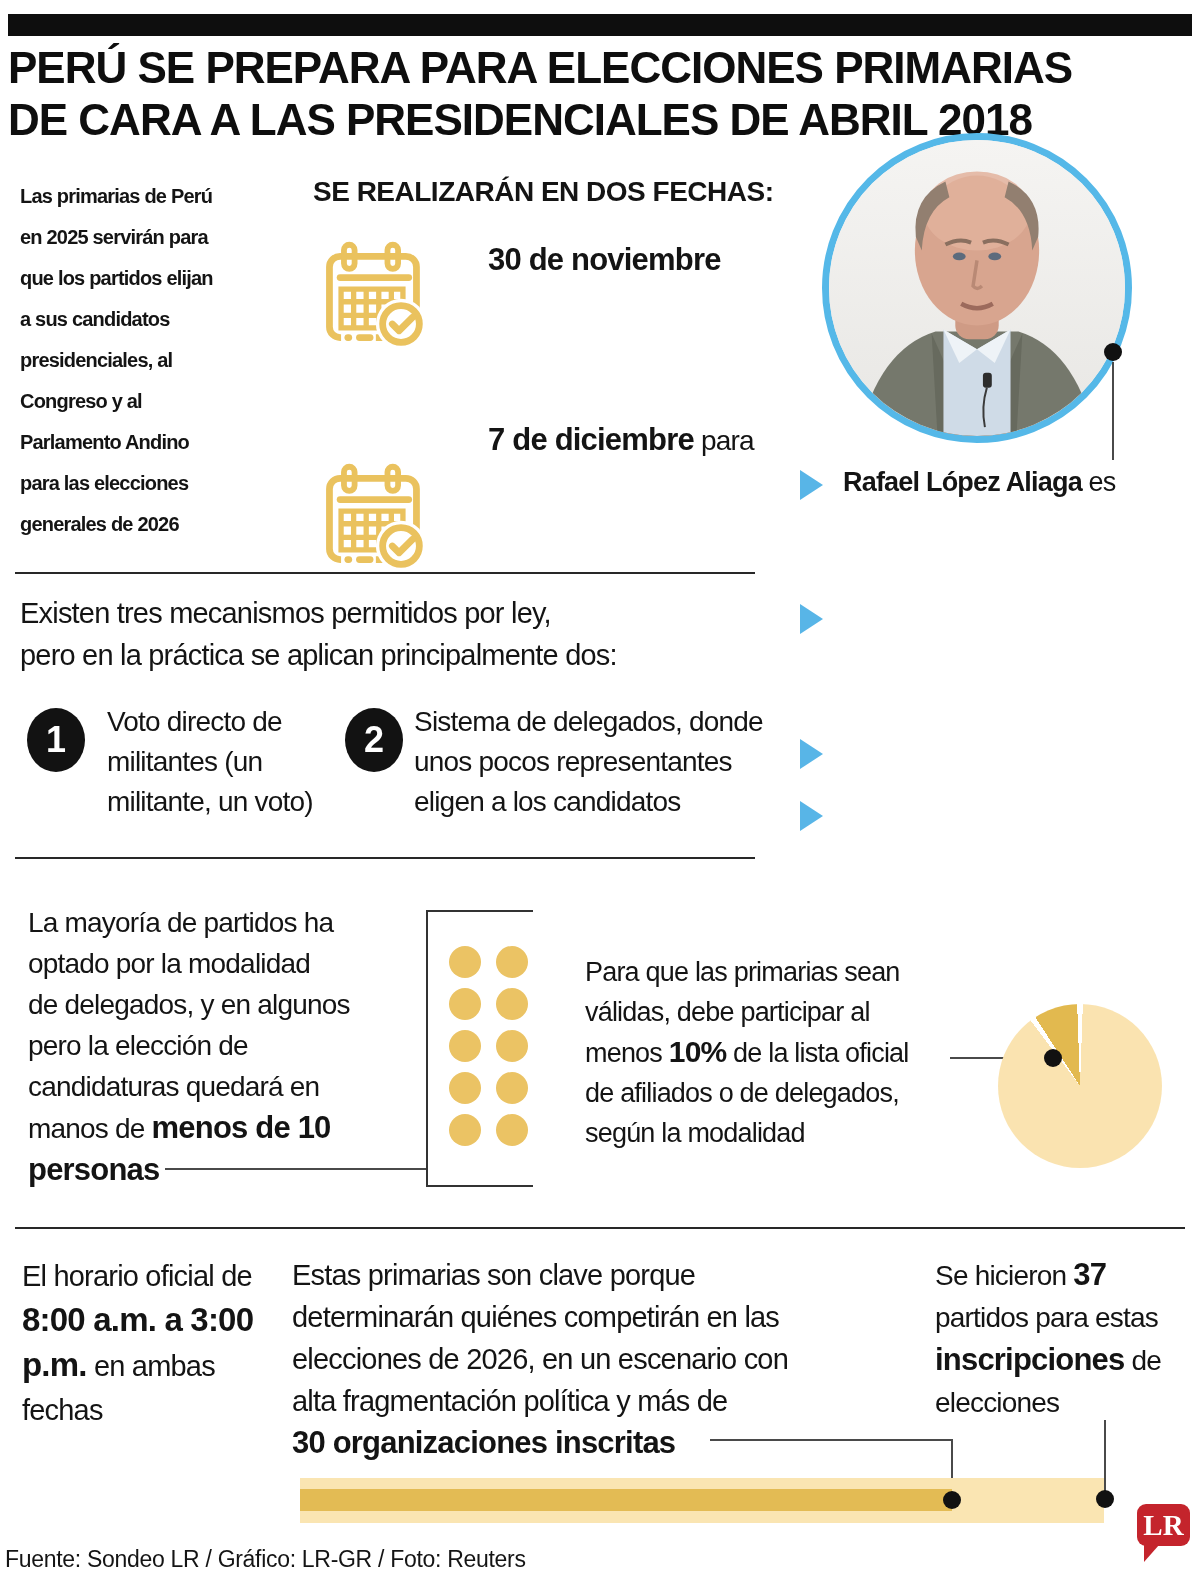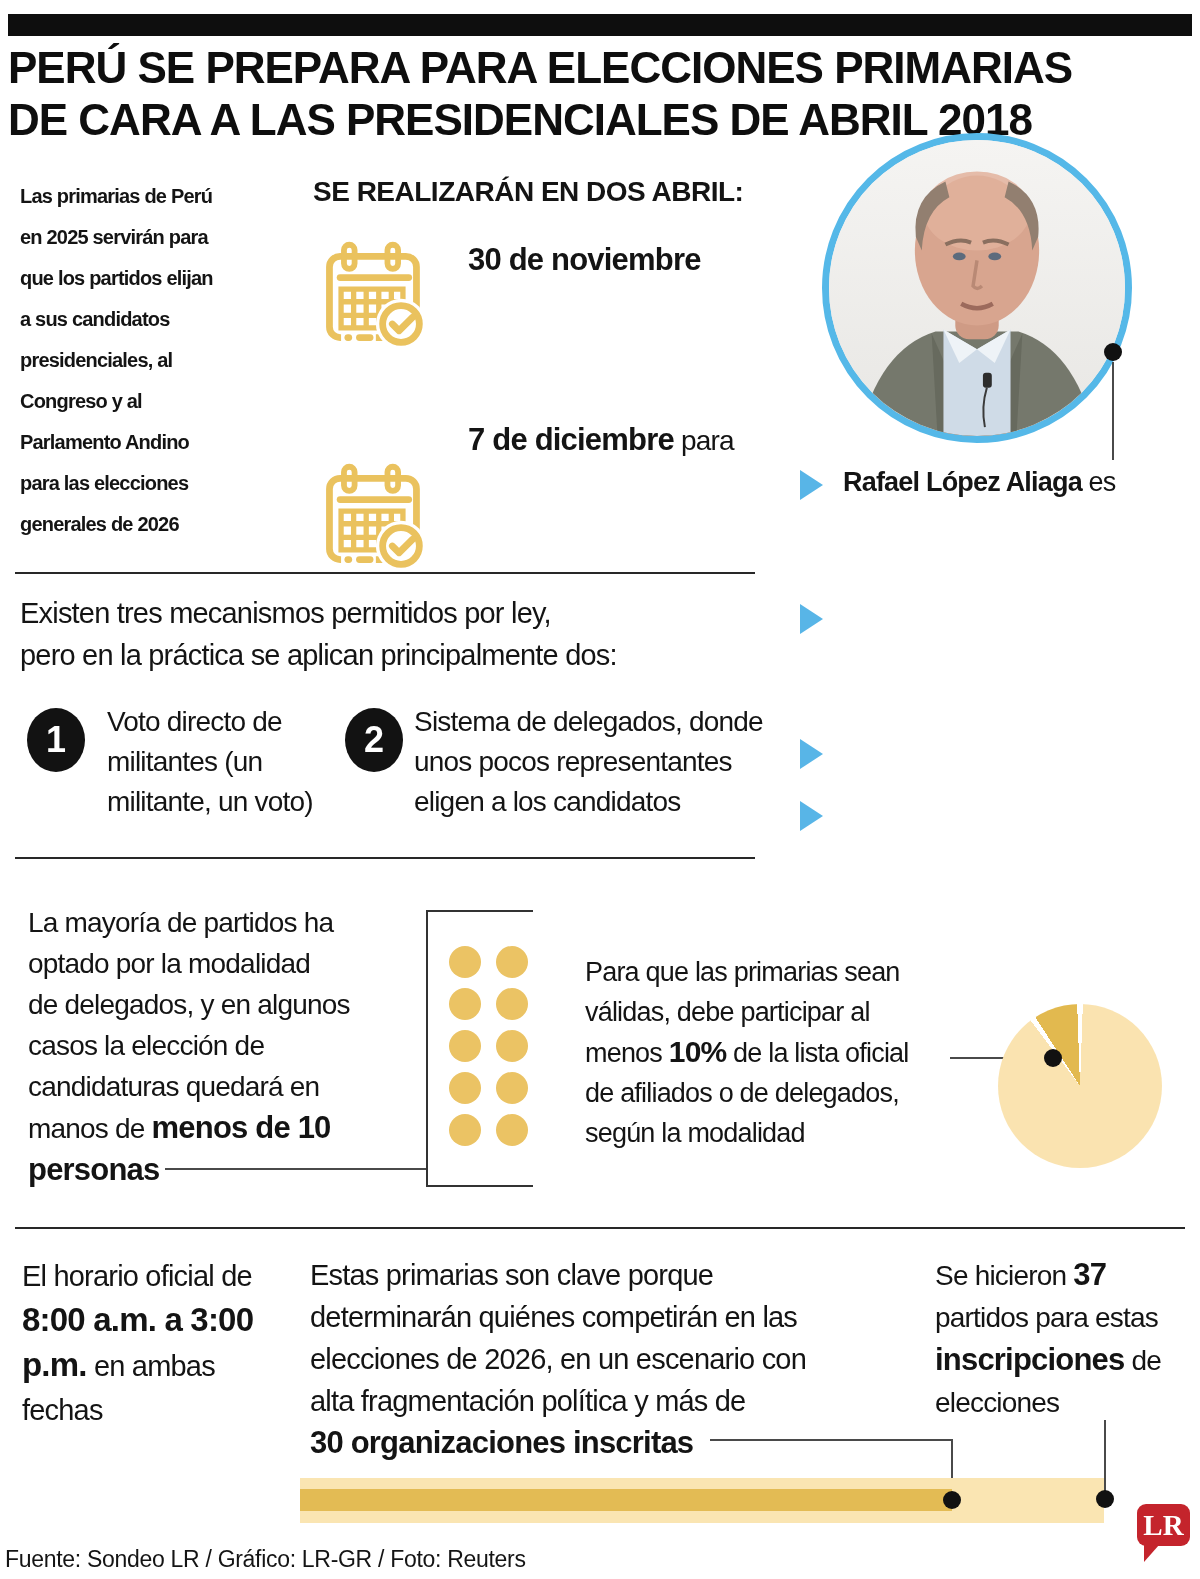--- a/index.html
+++ b/index.html
@@ -5,21 +5,21 @@
   html,body{margin:0;padding:0;background:#ffffff;}
   .stage{position:relative;width:1200px;height:1579px;background:#fff;overflow:hidden;
          font-family:"Liberation Sans", sans-serif;color:var(--ink,#141414);}
   .abs{position:absolute;}
   .txt{letter-spacing:-0.8px;}
   .txt .ln{white-space:nowrap;}
   .title{font-weight:bold;font-size:44px;line-height:52px;letter-spacing:-1px;color:#0e0e0e;}
   .topbar{background:#0e0e0e;height:22px;}
   .intro{font-size:20px;line-height:41px;font-weight:bold;}
   .dates-heading{font-weight:bold;font-size:28px;letter-spacing:-0.5px;white-space:nowrap;}
-  .date-block{font-size:28px;line-height:40px;}
+  .date-block{font-size:28px;line-height:40px;margin-left:20px;}
   .date-block b{font-size:31px;}
   .bullet-text{font-size:27px;line-height:37px;}
   .arr{width:23px;height:30px;background:var(--blue,#58B5E7);
        clip-path:polygon(0 0,100% 50%,0 100%);}
   .hr{height:2px;background:#282828;}
   .existen{font-size:29px;line-height:42px;}
   .mech-text{font-size:28px;line-height:40px;}
   .numcirc{width:58px;height:64px;border-radius:50%;background:#121212;color:#fff;
            display:flex;align-items:center;justify-content:center;
            font-weight:bold;font-size:36px;}
@@ -67,21 +67,21 @@
       <div class="ln"><span>en 2025 servirán para</span></div>
       <div class="ln"><span>que los partidos elijan</span></div>
       <div class="ln"><span>a sus candidatos</span></div>
       <div class="ln"><span>presidenciales, al</span></div>
       <div class="ln"><span>Congreso y al</span></div>
       <div class="ln"><span>Parlamento Andino</span></div>
       <div class="ln"><span>para las elecciones</span></div>
       <div class="ln"><span>generales de 2026</span></div>
     </div>
 
-  <div class="abs dates-heading" style="left:313px;top:176px;">SE REALIZARÁN EN DOS ABRIL:</div>
+  <div class="abs dates-heading" style="left:313px;top:176px;">SE REALIZARÁN EN DOS FECHAS:</div>
 
   <div class="abs calico" style="left:314px;top:234px;width:116px;height:122px;">
     <svg viewBox="0 0 120 120" width="116" height="122">
       <g fill="none" stroke="currentColor" stroke-width="7" stroke-linecap="round">
         <rect x="16" y="20" width="90" height="84" rx="11"></rect>
         <line x1="27" y1="42" x2="98" y2="42"></line>
       </g>
       <rect x="28" y="98" width="36" height="12" fill="#fff"></rect>
       <g fill="none" stroke="currentColor" stroke-width="7" stroke-linecap="round">
         <line x1="35" y1="104" x2="36" y2="104"></line>
@@ -214,21 +214,21 @@
       <div class="ln"><span>unos pocos representantes</span></div>
       <div class="ln"><span>eligen a los candidatos</span></div>
     </div>
 
   <div class="abs hr" style="left:15px;top:857px;width:740px;"></div>
 
   <div class="abs txt delegates" style="left:28px;top:902px;">
       <div class="ln"><span>La mayoría de partidos ha</span></div>
       <div class="ln"><span>optado por la modalidad</span></div>
       <div class="ln"><span>de delegados, y en algunos</span></div>
-      <div class="ln"><span>casos la elección de</span></div>
+      <div class="ln"><span>pero la elección de</span></div>
       <div class="ln"><span>candidaturas quedará en</span></div>
       <div class="ln"><span>manos de </span><b>menos de 10</b></div>
       <div class="ln"><b>personas</b></div>
     </div>
   <div class="abs conn" style="left:165px;top:1168px;width:261px;height:2px;"></div>
 
   <div class="abs bracket-l" style="left:426px;top:910px;width:2px;height:277px;"></div>
   <div class="abs bracket-h" style="left:426px;top:910px;width:107px;height:2px;"></div>
   <div class="abs bracket-h" style="left:426px;top:1185px;width:107px;height:2px;"></div>
   <div class="abs dotsgrid" style="left:449px;top:946px;">
@@ -256,21 +256,21 @@
   <div class="abs bdot" style="left:1044px;top:1049px;"></div>
 
   <div class="abs hr" style="left:15px;top:1227px;width:1170px;"></div>
 
   <div class="abs txt schedule" style="left:22px;top:1254px;">
       <div class="ln"><span>El horario oficial de</span></div>
       <div class="ln"><b>8:00 a.m. a 3:00</b></div>
       <div class="ln"><b>p.m.</b><span> en ambas</span></div>
       <div class="ln"><span>fechas</span></div>
     </div>
-  <div class="abs txt keyinfo" style="left:310px;top:1254px;">
+  <div class="abs txt keyinfo" style="left:292px;top:1254px;">
       <div class="ln"><span>Estas primarias son clave porque</span></div>
       <div class="ln"><span>determinarán quiénes competirán en las</span></div>
       <div class="ln"><span>elecciones de 2026, en un escenario con</span></div>
       <div class="ln"><span>alta fragmentación política y más de</span></div>
       <div class="ln"><b>30 organizaciones inscritas</b></div>
     </div>
   <div class="abs txt regs" style="left:935px;top:1254px;">
       <div class="ln"><span>Se hicieron </span><b>37</b></div>
       <div class="ln"><span>partidos para estas</span></div>
       <div class="ln"><b>inscripciones</b><span> de</span></div>

